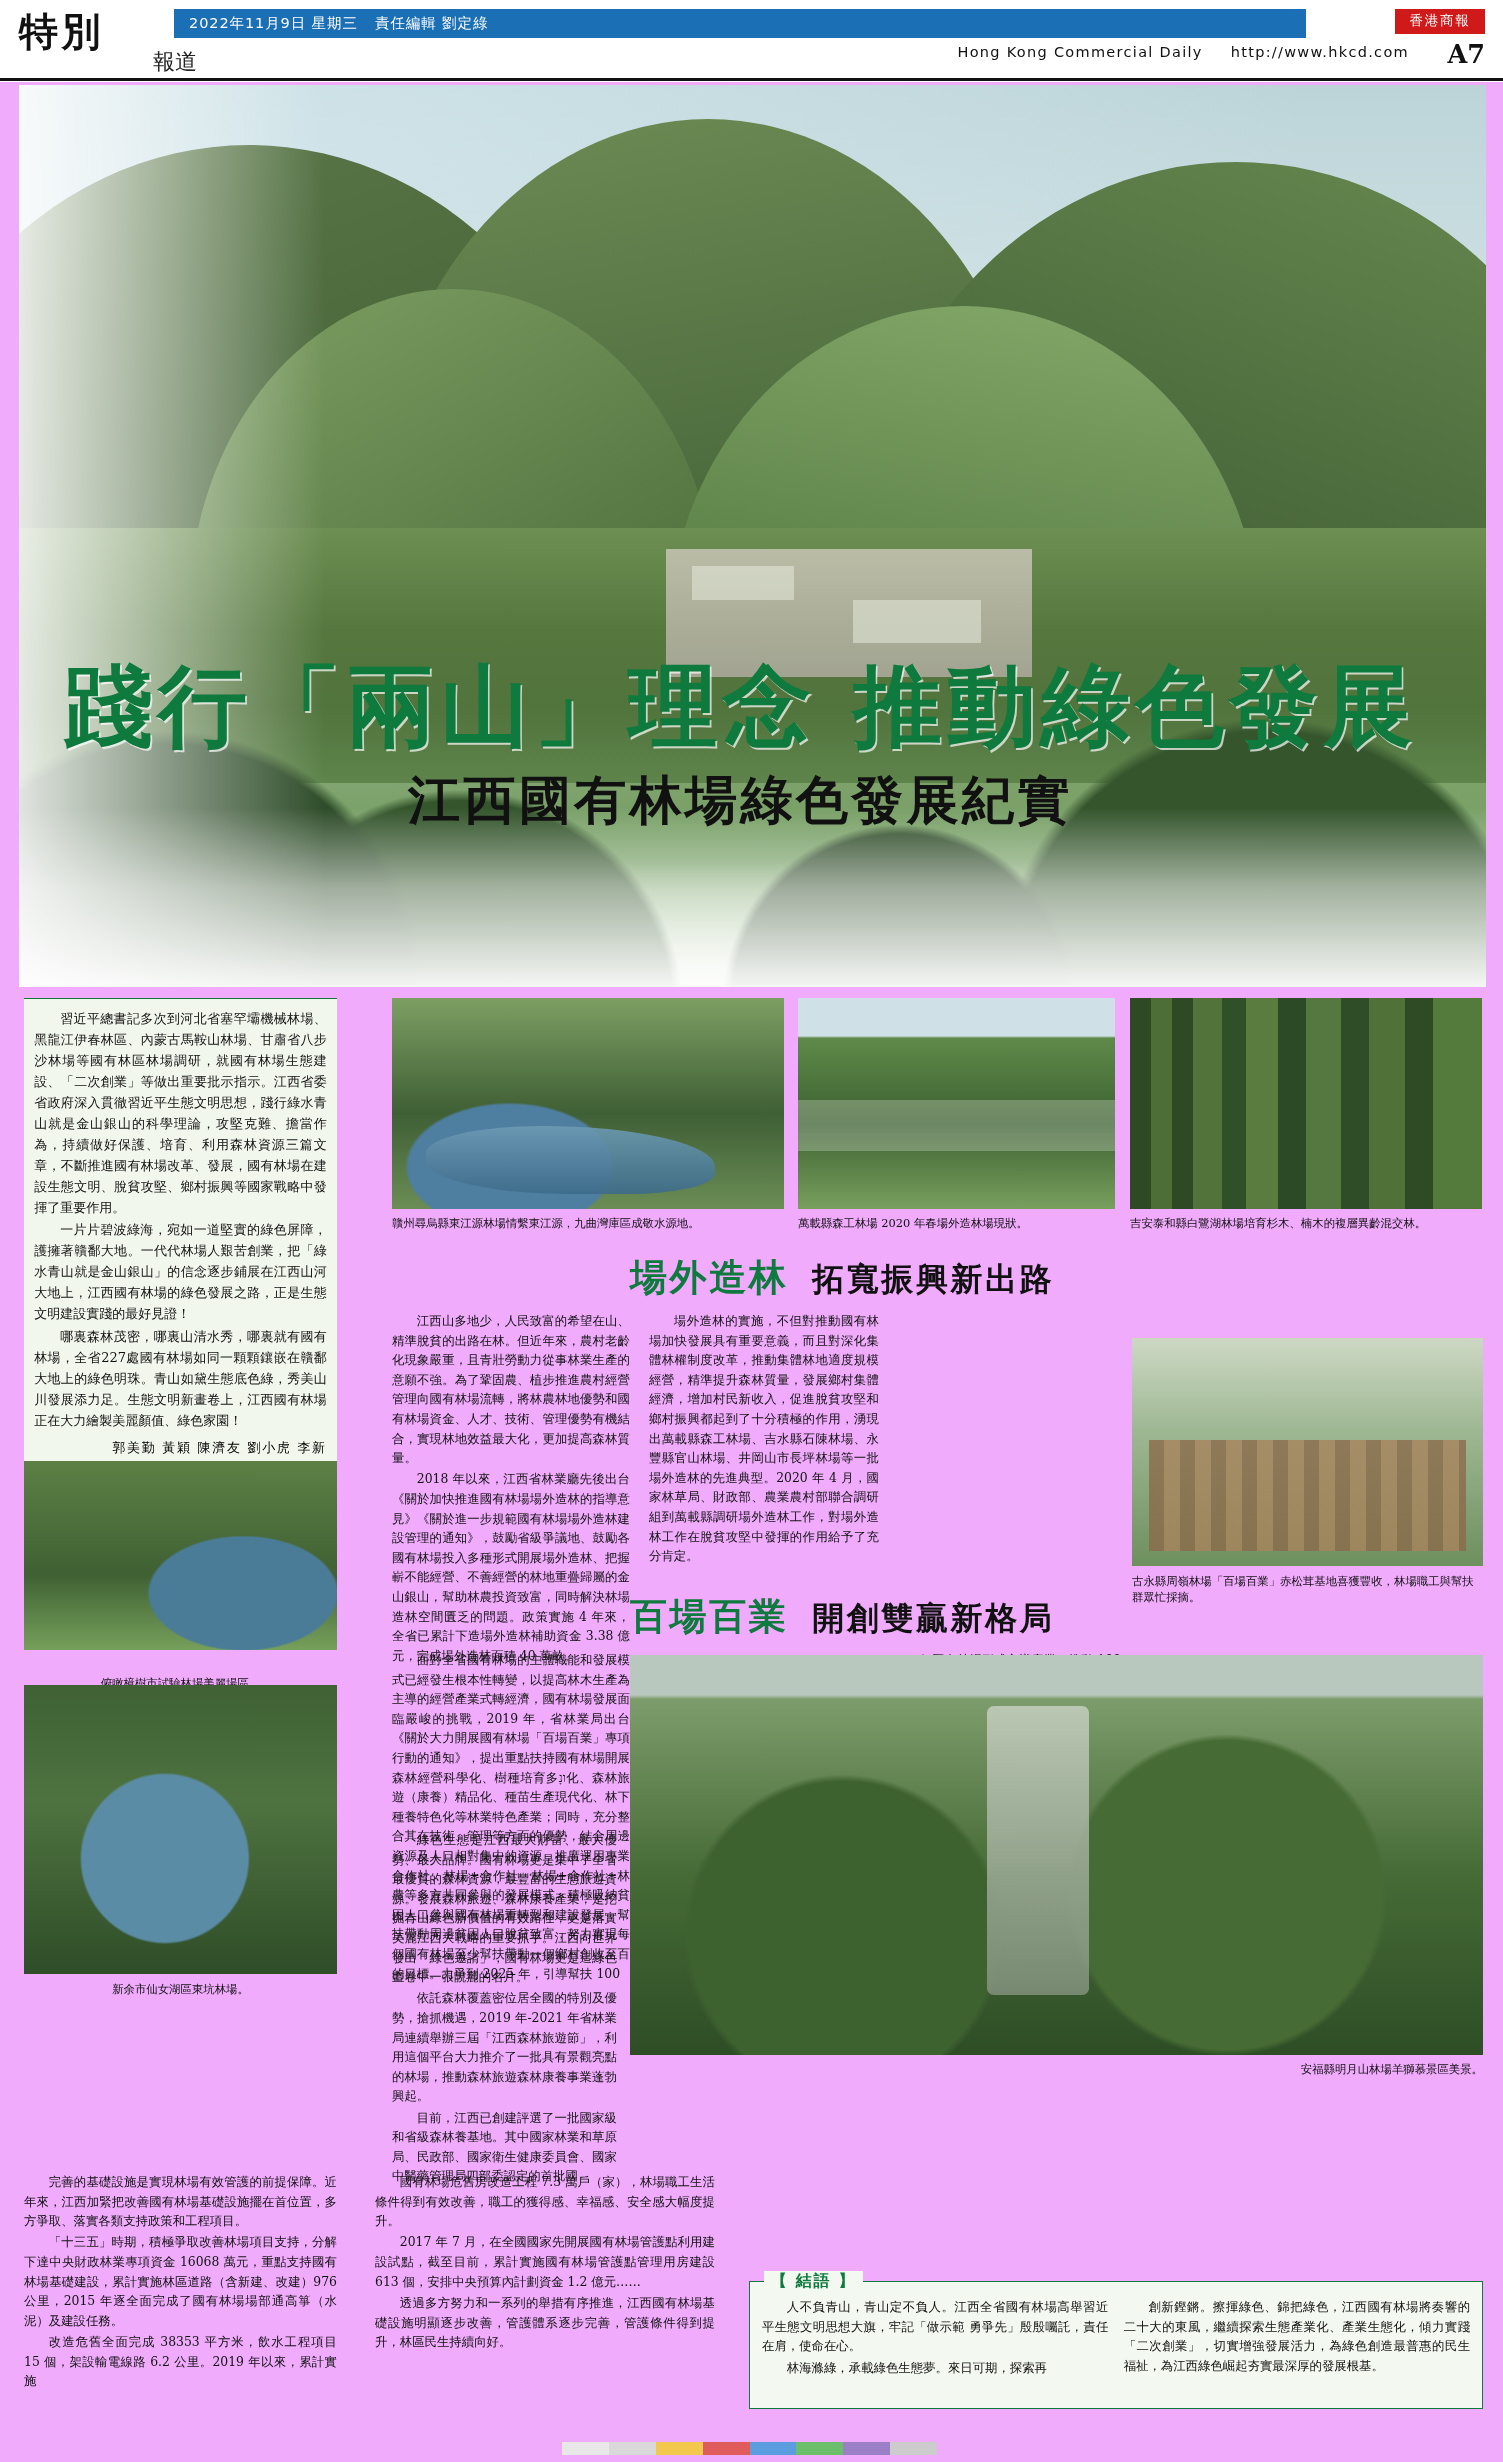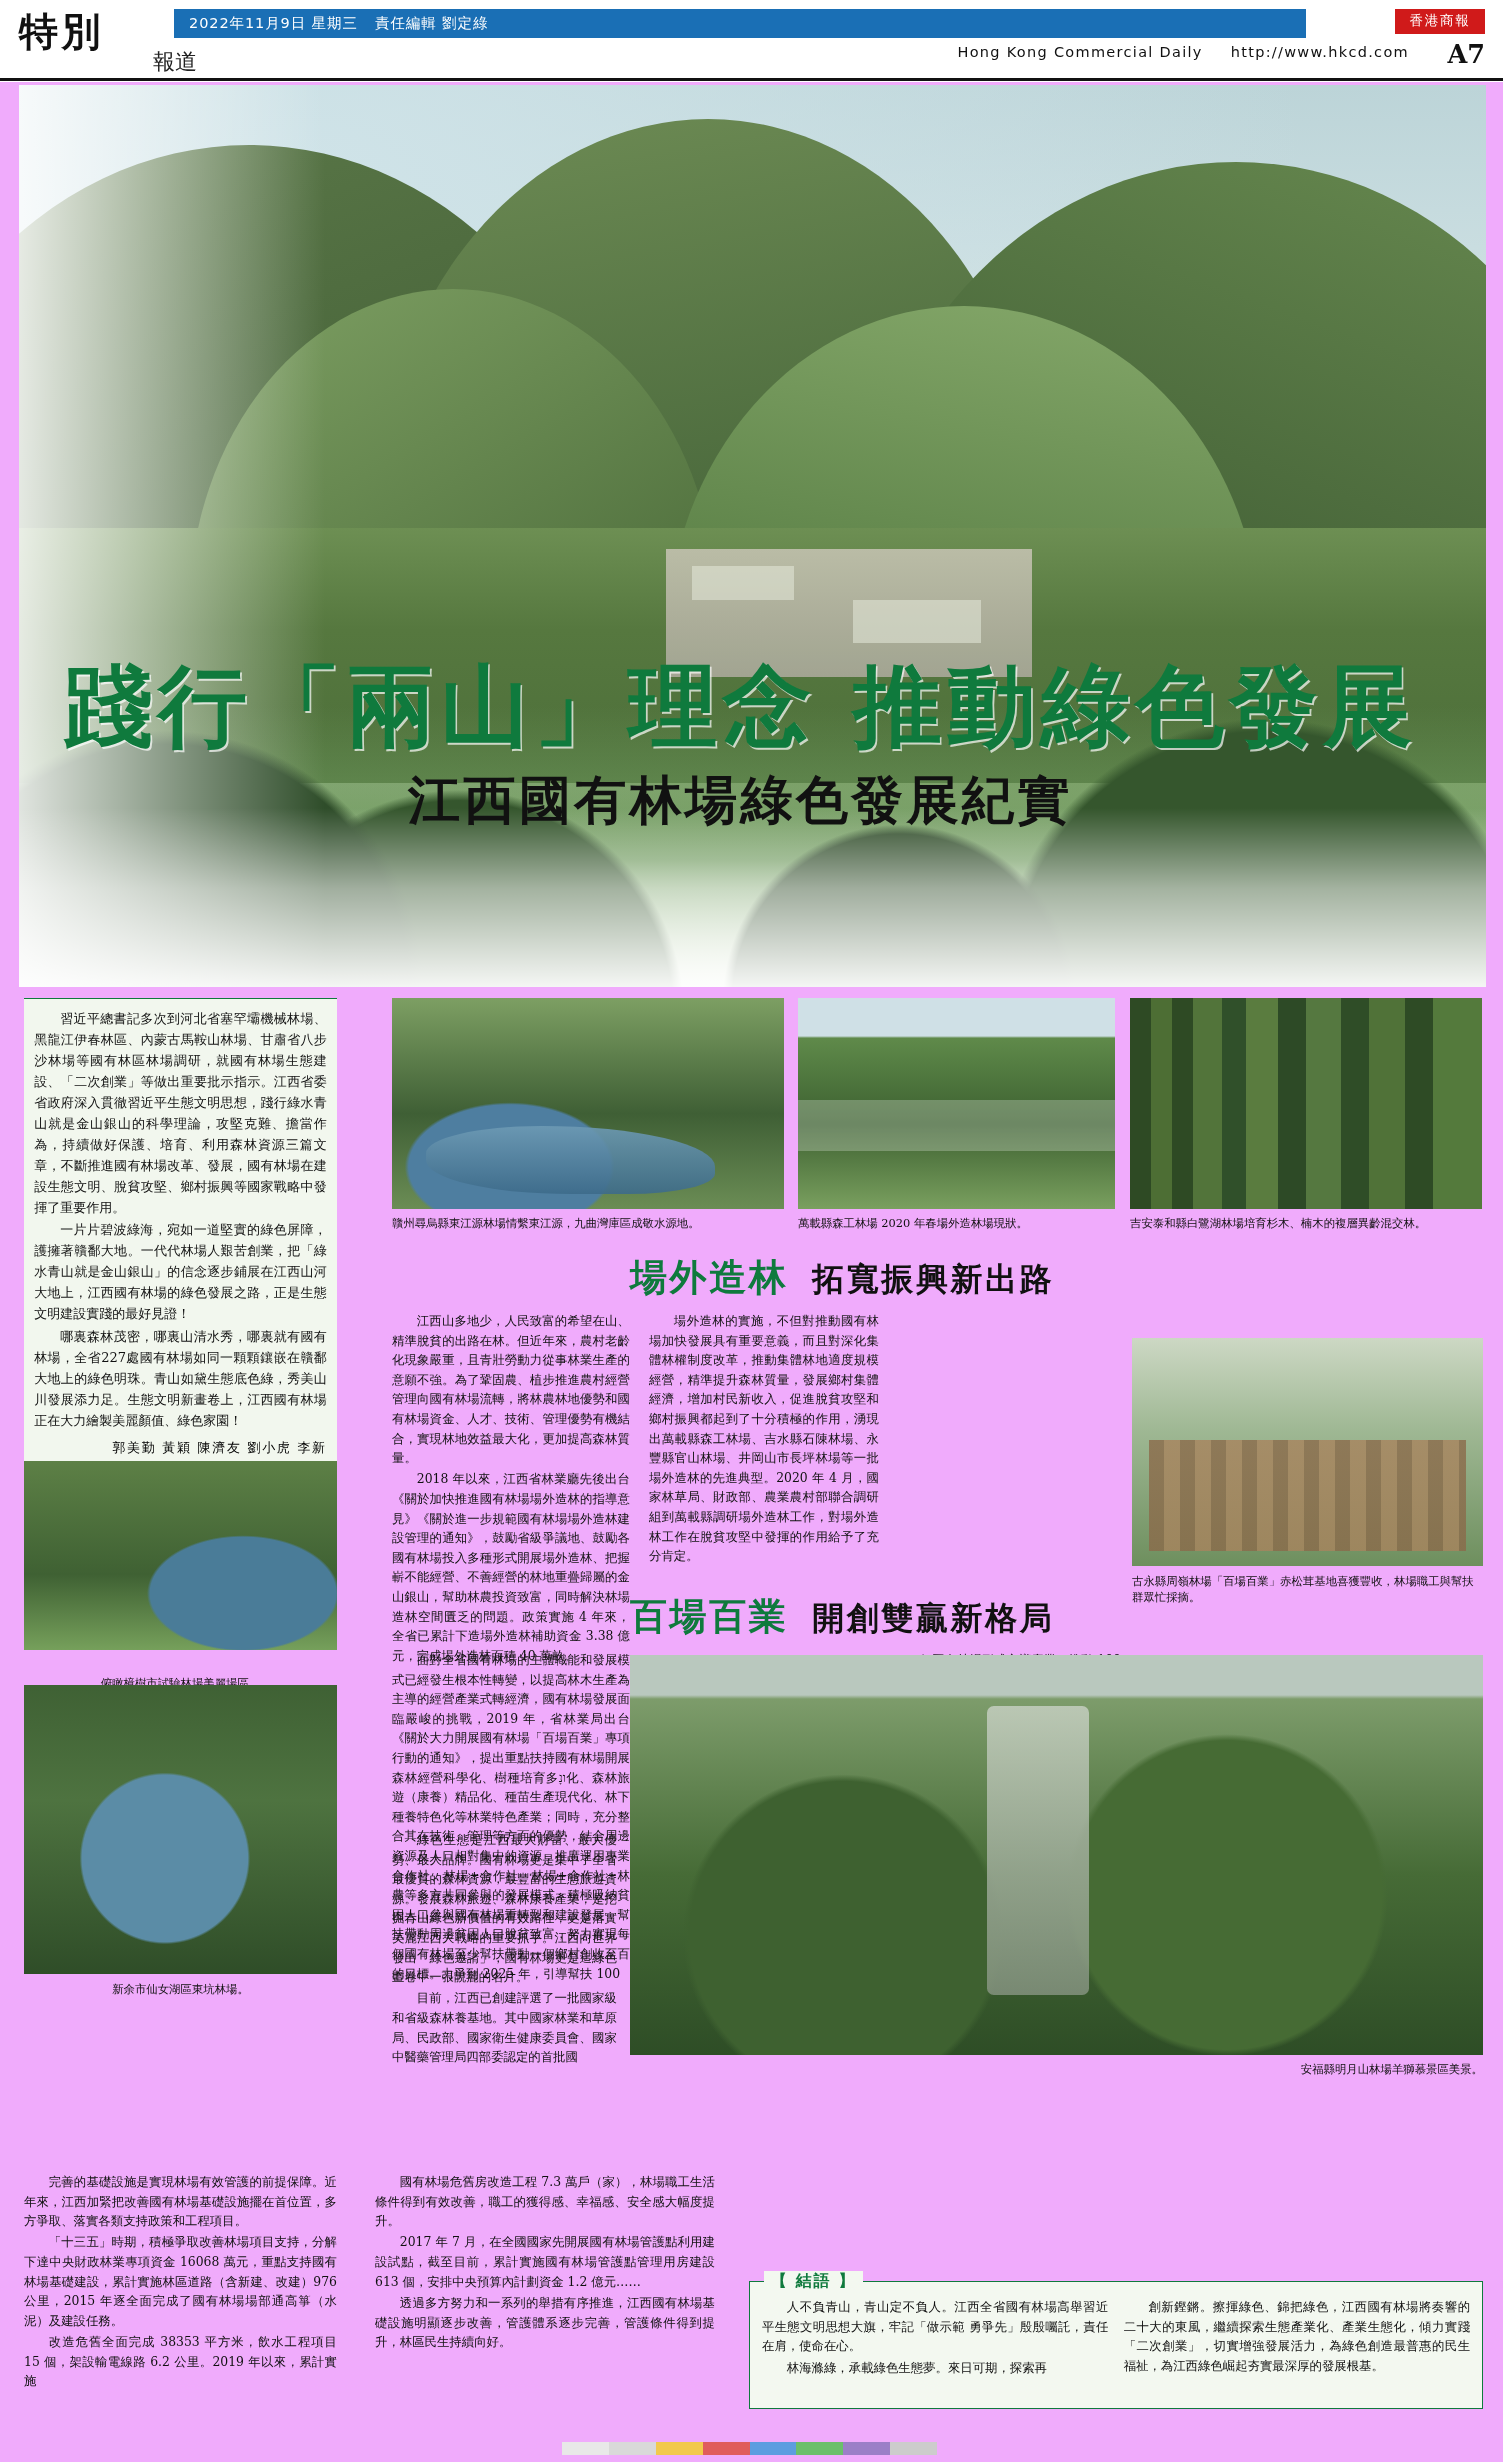--- a/index.html
+++ b/index.html
@@ -337,20 +337,21 @@
     <p>個國有林場形成主導產業；推動 100 個國有林場和 100 個鄉村產業實現脫合、協同發展。</p>
     <p>自 2020 年起，全省累計安排專項資金 7200 萬元，投資了珍貴樹種培育、種苗花卉、森林康養、食用菌栽培、黃精等林藥種植等 72 個國有林場產業發展項目，一批項目已初見成效，庫師市三陂林場、德安縣彭山林場、吉水縣周嶺林場、淳安縣桔塘林場、新干縣聖山林場、永豐縣明月山林場、東鄉區甘坑林場等一批國有林場逐漸形成，逐步形成了具有一定優勢的產業集聚地，並透過項目發揮輻射帶動作用，據統計，全省 72 處「百場百業」項目建設，累計吸收帶動 1.2 萬人次周邊農戶通過勞務輸出、生產合作、苗木材料供應等途徑參與項目建設，人均增收超過 0.6 萬元。</p>
   </div>
 
   <div class="sec-head" style="left:647px; top:1772px;">
     <span class="g">產業賦能</span>
     <span class="k">唱響森旅新品牌</span>
   </div>
   <div class="tb col-text" style="left:392px; top:1830px; width:225px;">
     <p>綠色生態是江西最大財富、最大優勢、最大品牌。國有林場更是集中了全省最優質的森林資源，最豐富的生態旅遊資源。發展森林旅遊、森林康養產業，是挖掘青山綠色新價值的有效路徑，更是落實美麗江西大戰略的重要抓手。江西向世界發出「綠色邀請」，國有林場更是這綠色畫卷中一張靚麗的名片。</p>
+    <p>依託森林覆蓋密位居全國的特別及優勢，搶抓機遇，2019 年-2021 年省林業局連續舉辦三屆「江西森林旅遊節」，利用這個平台大力推介了一批具有景觀亮點的林場，推動森林旅遊森林康養事業蓬勃興起。</p>
     <p>目前，江西已創建評選了一批國家級和省級森林養基地。其中國家林業和草原局、民政部、國家衛生健康委員會、國家中醫藥管理局四部委認定的首批國</p>
   </div>
   <div class="tb col-text" style="left:633px; top:1830px; width:225px;">
     <p>家森林康養基地 6 處，省林業局、省民政廳、省衛生健康委員會、省中醫藥管理局四部認定的省級森林康養基地 99 處。南昌市茶園山林場創建國家森林康養基地、新余市東坑林場 10 個國家林場認定省級森林康養基地，省林業與縣省宣傳了「中國森林體驗（養生）基</p>
   </div>
   <div class="tb col-text" style="left:877px; top:1830px; width:238px;">
     <p>地」，安福縣明月山林場等 6 個國有林場被中國林場協會授予「中國森林康養林場」。國有林場森林康養新業態，林業生態產品供給能力和服務水平不斷加強。</p>
     <p>國有林場的發展，逐漸唱響了森林旅遊品牌之歌，煥發着綠色發展的魅力，釋放着生態建設的紅利。</p>
   </div>
 

